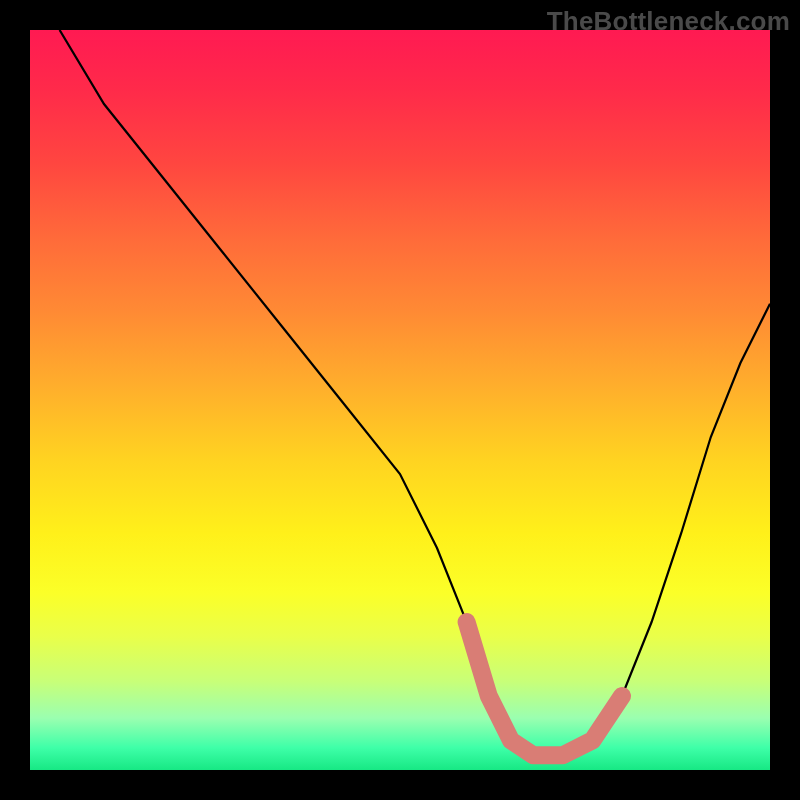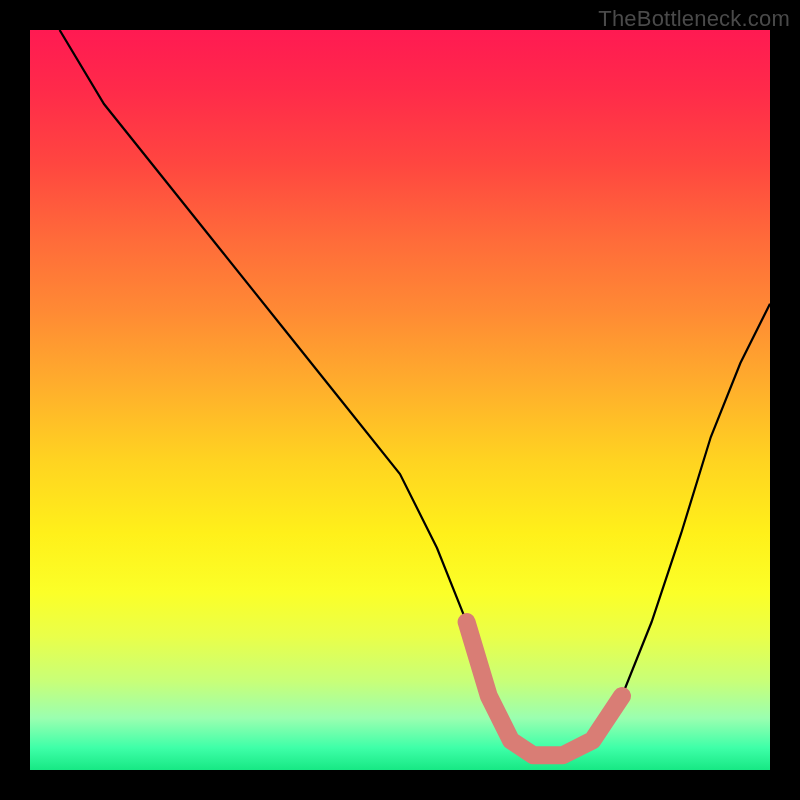--- a/index.html
+++ b/index.html
@@ -32,22 +32,22 @@
       #9affb0 93%,
       #3effa8 97%,
       #17e884 100%
     );
   }
   .watermark {
     position: absolute;
     top: 6px;
     right: 10px;
     color: #4a4a4a;
-    font-size: 22px;
-    font-weight: 400;
+    font-size: 26px;
+    font-weight: 700;
     letter-spacing: 0.2px;
   }
   svg {
     position: absolute;
     left: 0;
     top: 0;
   }
 </style>
 </head>
 <body>

